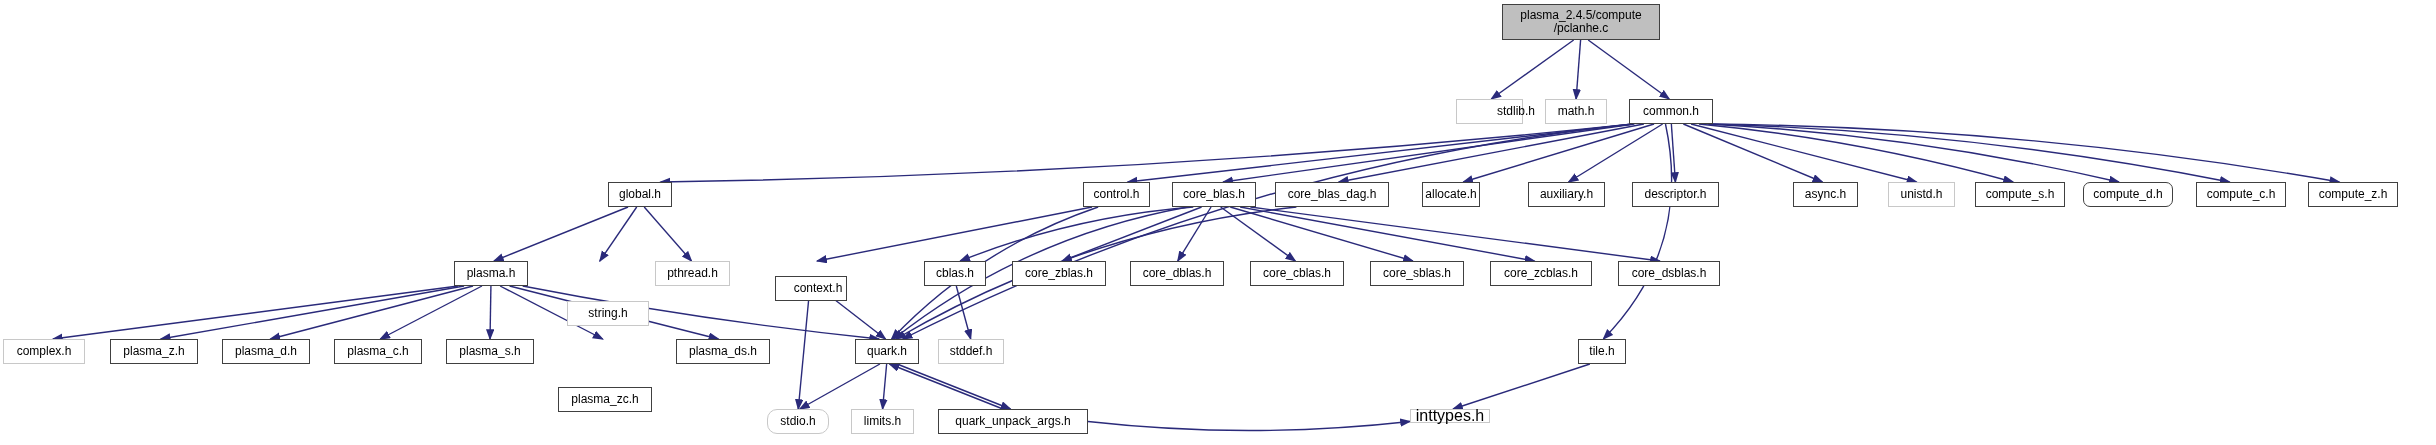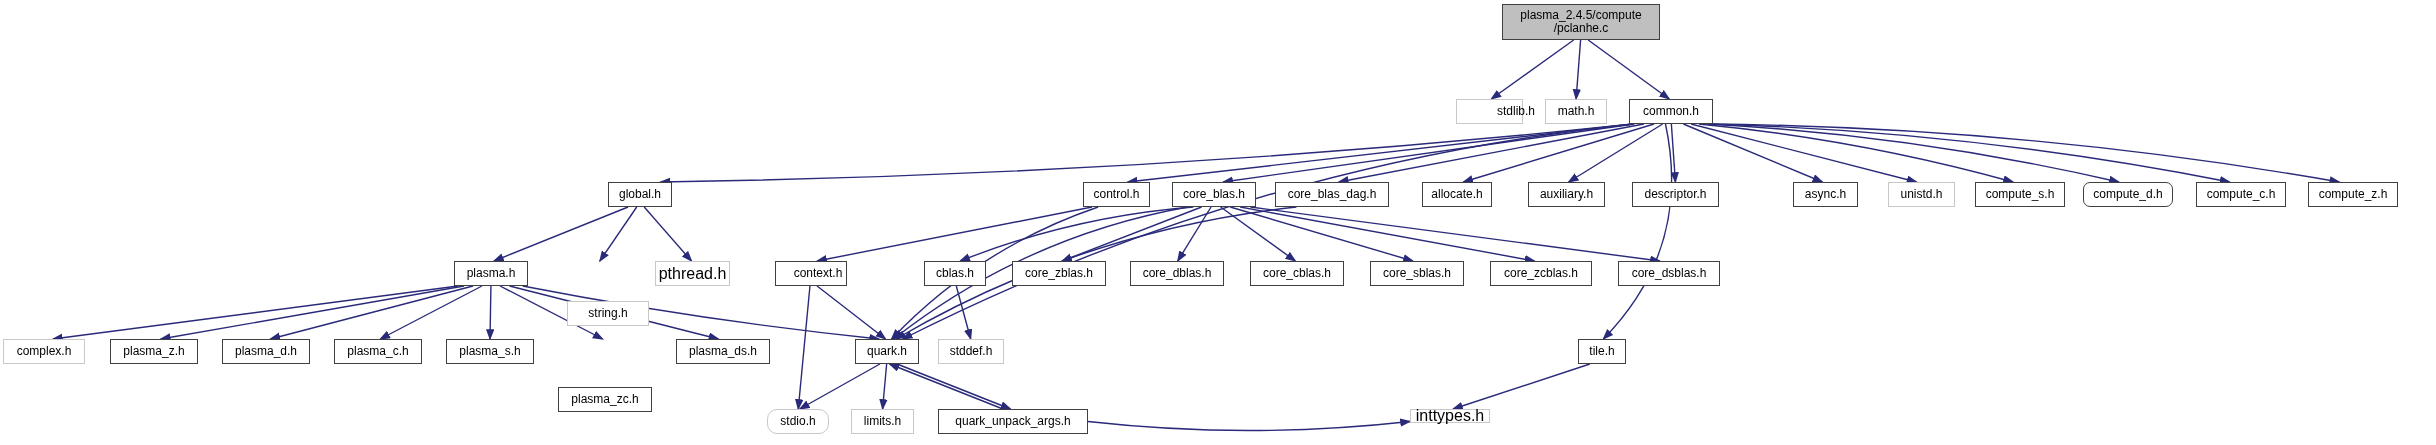--- a/index.html
+++ b/index.html
@@ -92,33 +92,33 @@
   <div id="node-layer">
       <div class="gnode root" style="left: 1502px; top: 4px; width: 158px; height: 36px; font-size: 12px; background: rgb(191, 191, 191);"><span class="nlabel">plasma_2.4.5/compute
 /pclanhe.c</span></div>
       <div class="gnode sys" style="left: 1456px; top: 99px; width: 67px; height: 25px; font-size: 12px; padding-left: 40px;"><span class="nlabel">stdlib.h</span></div>
       <div class="gnode sys" style="left: 1545px; top: 99px; width: 62px; height: 25px; font-size: 12px;"><span class="nlabel">math.h</span></div>
       <div class="gnode proj" style="left: 1629px; top: 99px; width: 84px; height: 25px; font-size: 12px;"><span class="nlabel">common.h</span></div>
       <div class="gnode proj" style="left: 608px; top: 182px; width: 64px; height: 25px; font-size: 12px;"><span class="nlabel">global.h</span></div>
       <div class="gnode proj" style="left: 1083px; top: 182px; width: 67px; height: 25px; font-size: 12px;"><span class="nlabel">control.h</span></div>
       <div class="gnode proj" style="left: 1172px; top: 182px; width: 84px; height: 25px; font-size: 12px;"><span class="nlabel">core_blas.h</span></div>
       <div class="gnode proj" style="left: 1275px; top: 182px; width: 114px; height: 25px; font-size: 12px;"><span class="nlabel">core_blas_dag.h</span></div>
-      <div class="gnode proj" style="left: 1422px; top: 182px; width: 70px; height: 25px; font-size: 12px;"><span class="nlabel">allocate.h</span></div>
+      <div class="gnode proj" style="left: 1422px; top: 182px; width: 58px; height: 25px; font-size: 12px;"><span class="nlabel">allocate.h</span></div>
       <div class="gnode proj" style="left: 1528px; top: 182px; width: 77px; height: 25px; font-size: 12px;"><span class="nlabel">auxiliary.h</span></div>
       <div class="gnode proj" style="left: 1632px; top: 182px; width: 87px; height: 25px; font-size: 12px;"><span class="nlabel">descriptor.h</span></div>
       <div class="gnode proj" style="left: 1793px; top: 182px; width: 65px; height: 25px; font-size: 12px;"><span class="nlabel">async.h</span></div>
       <div class="gnode sys" style="left: 1888px; top: 182px; width: 67px; height: 25px; font-size: 12px;"><span class="nlabel">unistd.h</span></div>
       <div class="gnode proj" style="left: 1975px; top: 182px; width: 90px; height: 25px; font-size: 12px;"><span class="nlabel">compute_s.h</span></div>
       <div class="gnode proj" style="left: 2083px; top: 182px; width: 90px; height: 25px; font-size: 12px; border-radius: 7px;"><span class="nlabel">compute_d.h</span></div>
       <div class="gnode proj" style="left: 2196px; top: 182px; width: 90px; height: 25px; font-size: 12px;"><span class="nlabel">compute_c.h</span></div>
       <div class="gnode proj" style="left: 2308px; top: 182px; width: 90px; height: 25px; font-size: 12px;"><span class="nlabel">compute_z.h</span></div>
       <div class="gnode proj" style="left: 454px; top: 261px; width: 74px; height: 25px; font-size: 12px;"><span class="nlabel">plasma.h</span></div>
       <div class="gnode sys" style="left: 567px; top: 261px; width: 82px; height: 25px; font-size: 12px; margin-top: 40px;"><span class="nlabel">string.h</span></div>
-      <div class="gnode sys" style="left: 655px; top: 261px; width: 75px; height: 25px; font-size: 16px;"><span class="nlabel">pthread.h</span></div>
-      <div class="gnode proj" style="left: 775px; top: 261px; width: 72px; height: 25px; font-size: 12px; padding-left: 14px;"><span class="nlabel">context.h</span></div>
+      <div class="gnode sys" style="left: 655px; top: 261px; width: 75px; height: 25px; font-size: 12px;"><span class="nlabel">pthread.h</span></div>
+      <div class="gnode proj" style="left: 775px; top: 276px; width: 72px; height: 25px; font-size: 12px; padding-left: 14px;"><span class="nlabel">context.h</span></div>
       <div class="gnode proj" style="left: 924px; top: 261px; width: 62px; height: 25px; font-size: 12px;"><span class="nlabel">cblas.h</span></div>
       <div class="gnode proj" style="left: 1012px; top: 261px; width: 94px; height: 25px; font-size: 12px;"><span class="nlabel">core_zblas.h</span></div>
       <div class="gnode proj" style="left: 1130px; top: 261px; width: 94px; height: 25px; font-size: 12px;"><span class="nlabel">core_dblas.h</span></div>
       <div class="gnode proj" style="left: 1250px; top: 261px; width: 94px; height: 25px; font-size: 12px;"><span class="nlabel">core_cblas.h</span></div>
       <div class="gnode proj" style="left: 1370px; top: 261px; width: 94px; height: 25px; font-size: 12px;"><span class="nlabel">core_sblas.h</span></div>
       <div class="gnode proj" style="left: 1490px; top: 261px; width: 102px; height: 25px; font-size: 12px;"><span class="nlabel">core_zcblas.h</span></div>
       <div class="gnode proj" style="left: 1618px; top: 261px; width: 102px; height: 25px; font-size: 12px;"><span class="nlabel">core_dsblas.h</span></div>
       <div class="gnode sys" style="left: 3px; top: 339px; width: 82px; height: 25px; font-size: 12px;"><span class="nlabel">complex.h</span></div>
       <div class="gnode proj" style="left: 110px; top: 339px; width: 88px; height: 25px; font-size: 12px;"><span class="nlabel">plasma_z.h</span></div>
       <div class="gnode proj" style="left: 222px; top: 339px; width: 88px; height: 25px; font-size: 12px;"><span class="nlabel">plasma_d.h</span></div>

